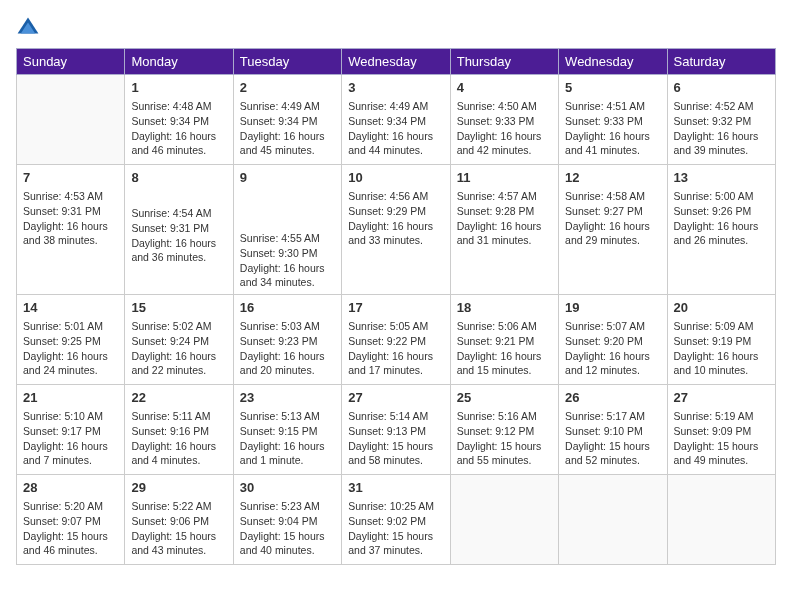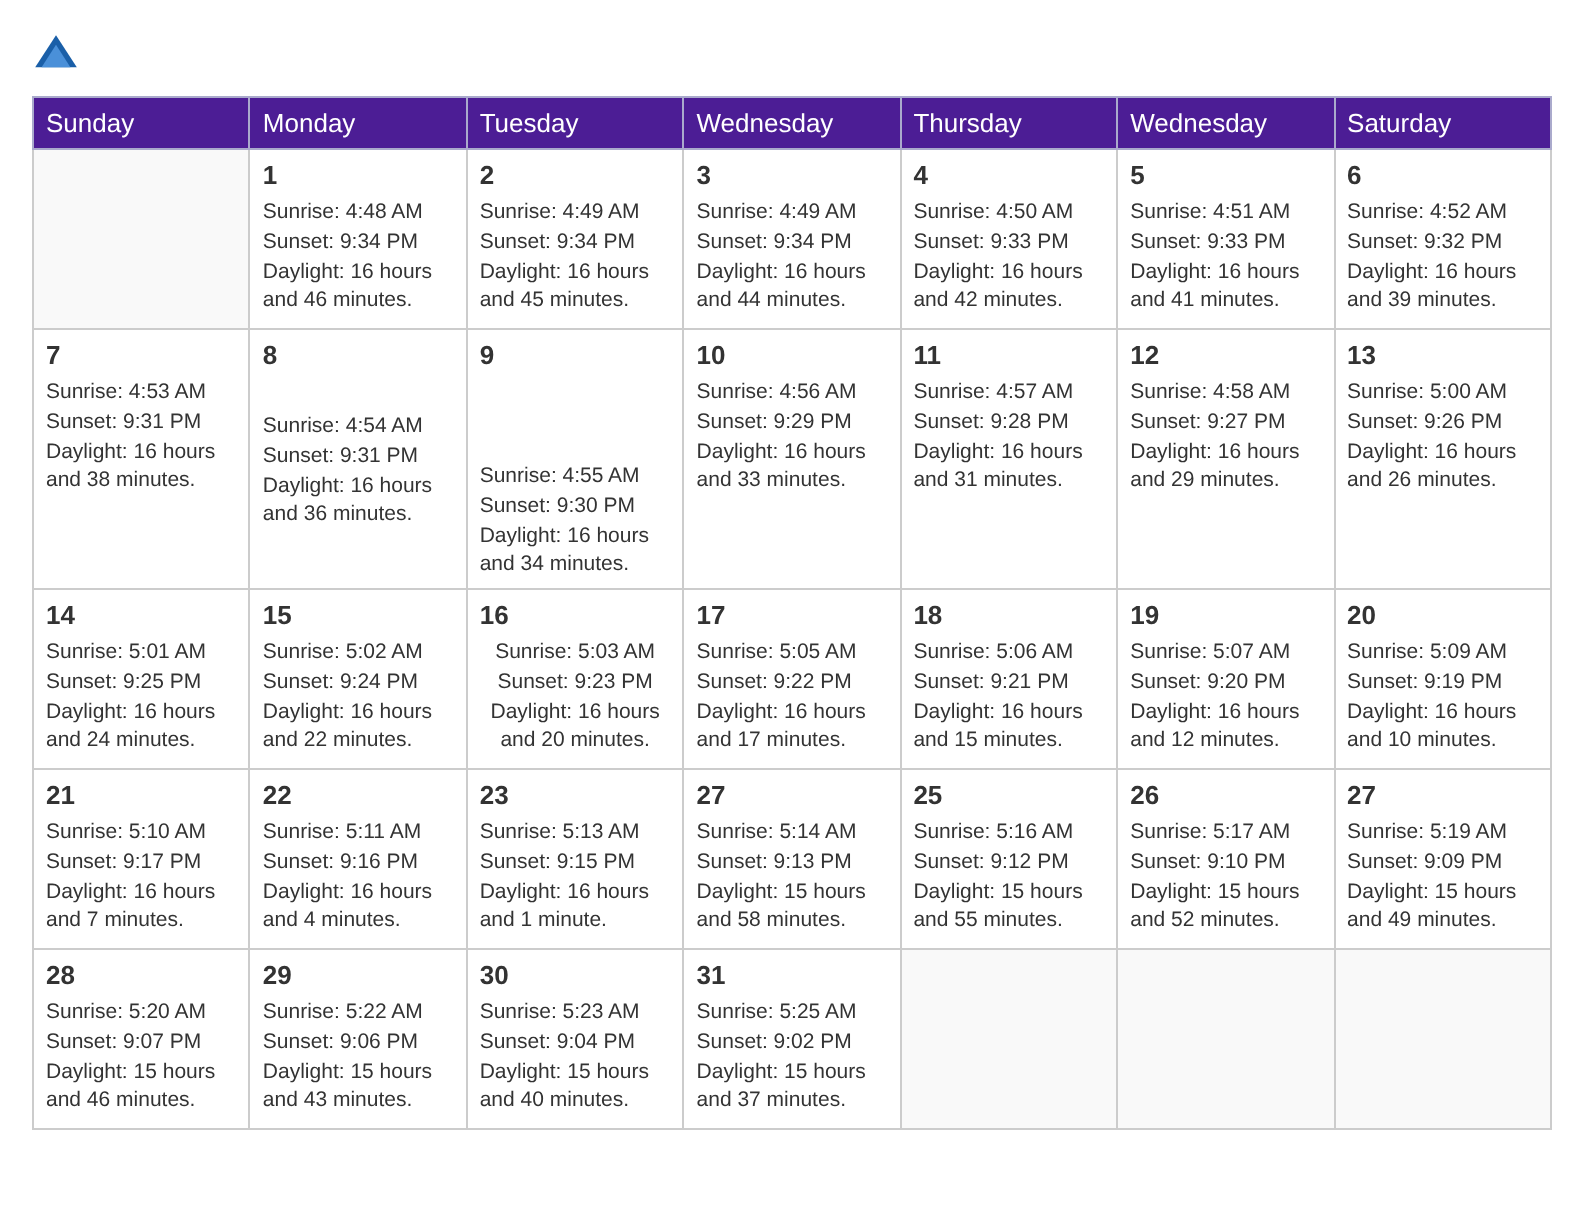--- a/index.html
+++ b/index.html
@@ -232,21 +232,21 @@
         </td>
         <td>
           <span class="day-num">15</span>
           <div class="day-detail" style="white-space: pre-line;">Sunrise: 5:02 AM
 Sunset: 9:24 PM
 Daylight: 16 hours
 and 22 minutes.</div>
         </td>
         <td>
           <span class="day-num">16</span>
-          <div class="day-detail" style="white-space: pre-line; text-align: center;">Sunrise: 5:03 AM
+          <div class="day-detail" style="white-space: pre-line;">Sunrise: 5:03 AM
 Sunset: 9:23 PM
 Daylight: 16 hours
 and 20 minutes.</div>
         </td>
         <td>
           <span class="day-num">17</span>
           <div class="day-detail" style="white-space: pre-line;">Sunrise: 5:05 AM
 Sunset: 9:22 PM
 Daylight: 16 hours
 and 17 minutes.</div>
@@ -341,21 +341,21 @@
         </td>
         <td>
           <span class="day-num">30</span>
           <div class="day-detail" style="white-space: pre-line;">Sunrise: 5:23 AM
 Sunset: 9:04 PM
 Daylight: 15 hours
 and 40 minutes.</div>
         </td>
         <td>
           <span class="day-num">31</span>
-          <div class="day-detail" style="white-space: pre-line;">Sunrise: 5:25 AM
+          <div class="day-detail" style="white-space: pre-line;">Sunrise: 10:25 AM
 Sunset: 9:02 PM
 Daylight: 15 hours
 and 37 minutes.</div>
         </td>
         <td class="empty"></td>
         <td class="empty"></td>
         <td class="empty"></td>
       </tr>
     </tbody>
 </table>

